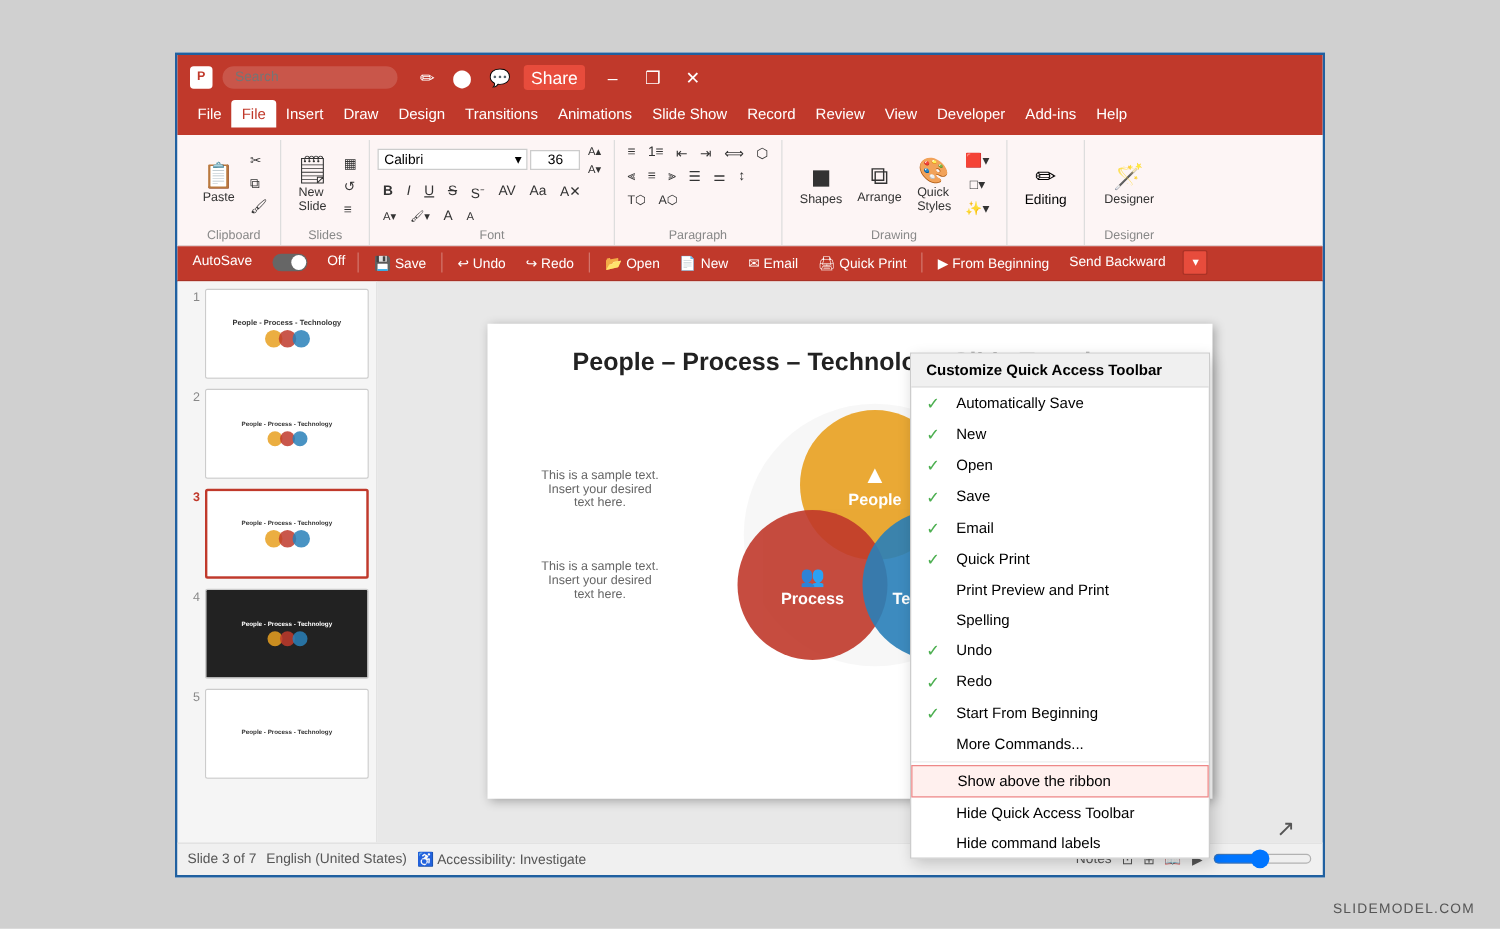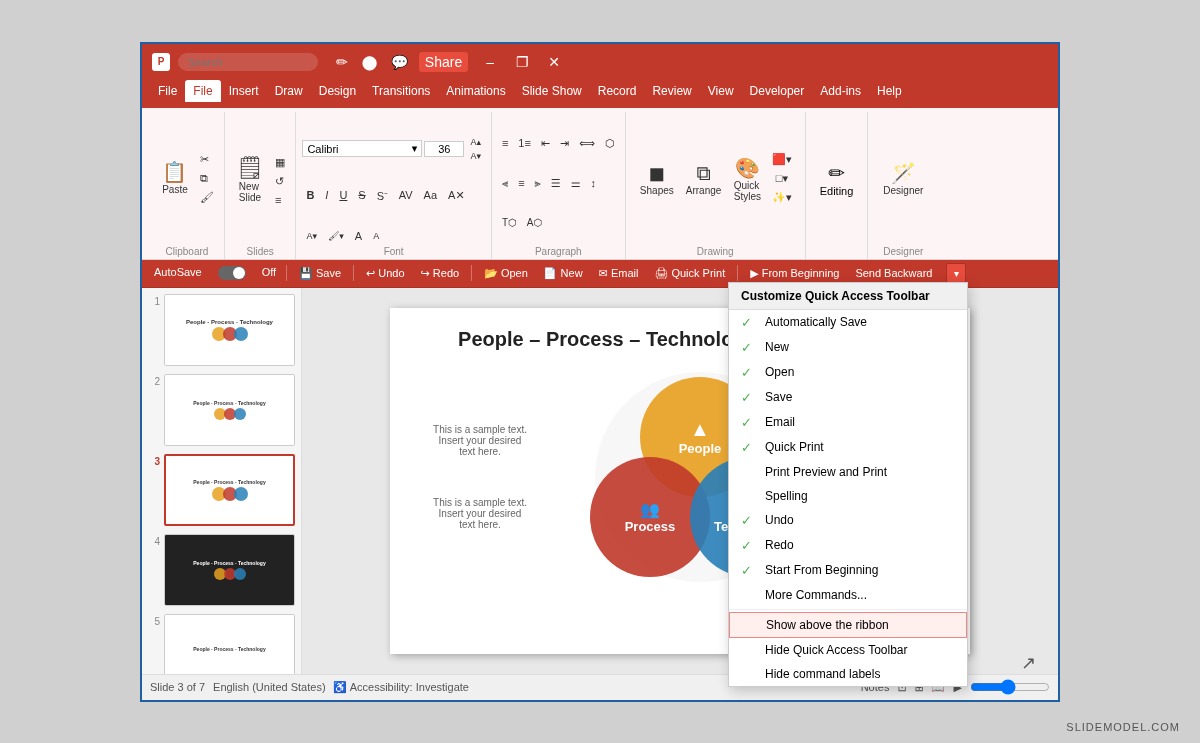--- a/index.html
+++ b/index.html
@@ -423,21 +423,20 @@
       border: 1px solid #ccc;
       padding: 1px 4px;
       font-size: 11px;
       width: 40px;
       text-align: center;
     }
     .ribbon-row {
       display: flex;
       gap: 2px;
       align-items: center;
-      margin-top: 21px;
     }
     .bold { font-weight: bold; }
     .italic { font-style: italic; }
   </style>
 </head>
 <body>
 
 <div class="app-window">
 
   <div class="title-bar">

